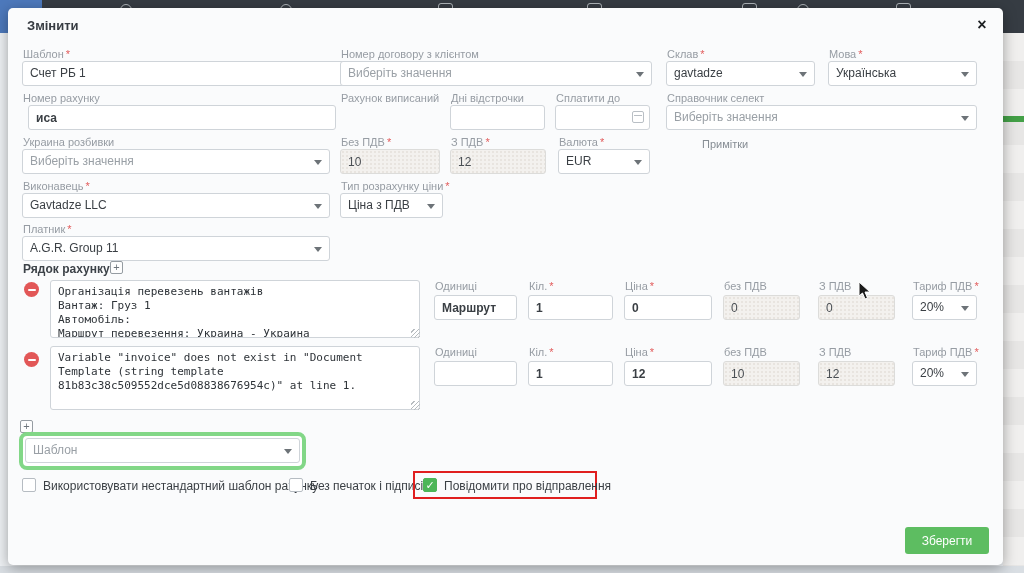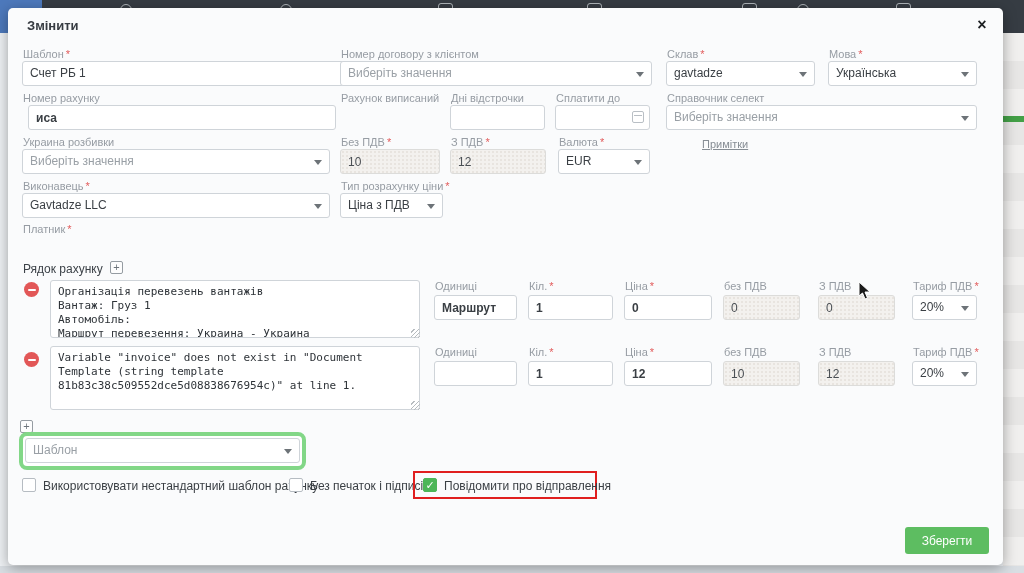--- a/index.html
+++ b/index.html
@@ -20,38 +20,38 @@
   
   .modal { position:absolute; left:8px; top:8px; width:995px; height:557px; background:#fafbfc;
     border-radius:5px; box-shadow:0 3px 14px rgba(0,0,0,.35); z-index:5; }
   .modal-title { position:absolute; left:19px; top:10px; font-size:13px; font-weight:bold; color:#373c42; }
   .close-btn { position:absolute; left:963px; top:6px; width:22px; height:22px; font-size:16px; font-weight:bold;
     color:#1b1e21; text-align:center; line-height:22px; cursor:pointer; }
 
   .lbl { position:absolute; font-size:11px; color:#969ca3; white-space:nowrap; }
   .lbl b { font-weight:normal; }
   .req { color:#e25b5b; margin-left:2px; }
-  .link { text-decoration:underline; color:#868d94; cursor:pointer;padding-left:35px; }
+  .link { color:#868d94; cursor:pointer;padding-left:35px; }
 
   .input, .select, .ta { position:absolute; background:#fff; border:1px solid #cfd4d9; border-radius:3px;
     font-family:"Liberation Sans", sans-serif; font-size:12px; color:#3a3f44; }
   .input { height:25px; padding:0 7px; width:100%; }
   .select { height:25px; padding:0 18px 0 7px; cursor:pointer; }
   .select .val { display:block; line-height:23px; overflow:hidden; white-space:nowrap; }
   .select .caret { position:absolute; right:7px; top:10px; width:0; height:0;
     border-left:4px solid transparent; border-right:4px solid transparent; border-top:5px solid #6d7378; }
   .ph { color:#9aa0a6; }
   .disabled { background-color:#f3f1ee; border-color:#dcdcda; color:#4a4f54;
     background-image:radial-gradient(#e8e4df 0.8px, rgba(0,0,0,0) 0.9px); background-size:4px 4px; }
 
   .cal-ic { position:absolute; right:6px; top:6px; width:12px; height:12px; }
   .cal-ic i { display:block; width:12px; height:12px; border:1.2px solid #b9bfc5; border-radius:2px; position:relative; }
   .cal-ic i::before { content:""; position:absolute; left:1px; right:1px; top:2.5px; border-top:1.2px solid #b9bfc5; }
 
-  .section-lbl { position:absolute; font-size:12px; font-weight:normal; color:#3c4248; }
+  .section-lbl { position:absolute; font-size:12px; font-weight:bold; color:#3c4248; }
   .plus-ic { position:absolute; width:13px; height:13px; border:1px solid #959ca2; border-radius:2px;
     color:#6d747b; font-size:11px; line-height:11px; text-align:center; cursor:pointer; background:#fdfdfd; }
   .remove-ic { position:absolute; width:15px; height:15px; border-radius:50%; background:#e25757; cursor:pointer; }
   .remove-ic::before { content:""; position:absolute; left:3.5px; top:6.5px; width:8px; height:2px; background:#fff; border-radius:1px; }
 
   .ta { resize:none; padding:4px 7px; font-family:"DejaVu Sans Mono", monospace; font-size:11px;
     line-height:14px; color:#2e3338; overflow:hidden; }
   .ta-grip { position:absolute; width:9px; height:9px;
     background:repeating-linear-gradient(135deg, rgba(0,0,0,0) 0 2px, #b7bcc0 2px 3px); z-index:6; pointer-events:none; }
 
@@ -170,20 +170,24 @@
       <span class="caret"></span>
   </div>
 
   <span class="lbl" style="left:333px;top:172px"><b>Тип розрахунку ціни</b><span class="req">*</span></span>
   <div class="select" style="left:332px;top:185px;width:103px">
     <span class="val">Ціна з ПДВ</span>
       <span class="caret"></span>
   </div>
 
   <span class="lbl" style="left:15px;top:215px"><b>Платник</b><span class="req">*</span></span>
+  <div class="select" style="left:14px;top:228px;width:308px">
+    <span class="val">A.G.R. Group 11</span>
+      <span class="caret"></span>
+  </div>
 
   <span class="section-lbl" style="left:15px;top:254px">Рядок рахунку</span>
   <span class="plus-ic" style="left:102px;top:253px">+</span>
 
   <span class="remove-ic" style="left:16px;top:274px"></span>
   <textarea class="ta" style="left: 42px; top: 272px; width: 370px; height: 58px;">Організація перевезень вантажів
 Вантаж: Груз 1
 Автомобіль:
 Маршрут перевезення: Украина - Украина</textarea>
   <span class="ta-grip" style="left:403px;top:321px"></span>

